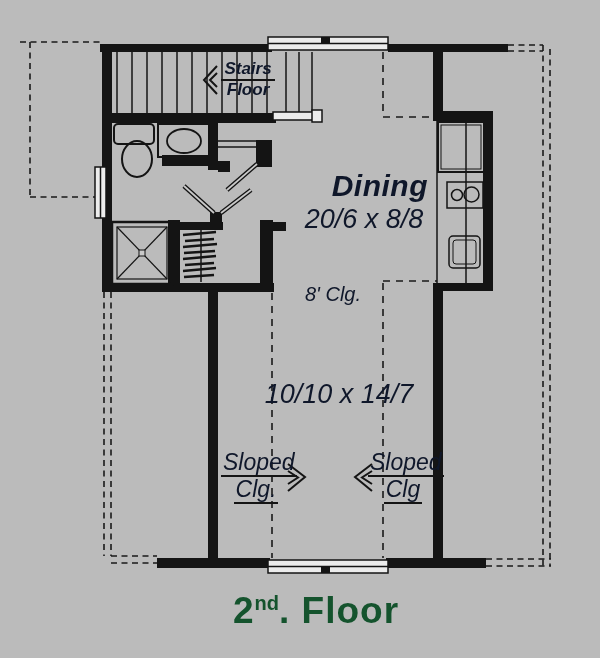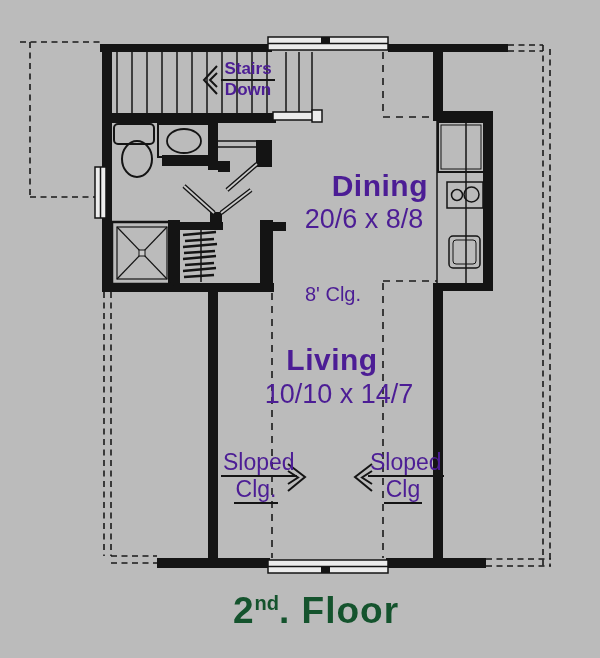--- a/index.html
+++ b/index.html
@@ -5,21 +5,21 @@
   html,body{margin:0;padding:0;}
   body{
     width:600px;height:658px;
     background:#bbbbbb;
     font-family:"Liberation Sans", sans-serif;
     position:relative;
     overflow:hidden;
   }
   #plan{position:absolute;left:0;top:0;width:600px;height:658px;}
   svg{position:absolute;left:0;top:0;}
-  .lbl{position:absolute;color:#4c1d95;text-align:center;line-height:1.05;}
+  .lbl{position:absolute;color:#0f172a;text-align:center;line-height:1.05;font-style:italic;}
   .room-name{font-size:30px;font-weight:700;letter-spacing:0.5px;}
   .room-dims{font-size:27px;font-weight:400;}
   .small-note{font-size:20px;font-weight:400;}
   .stairs-label{font-size:17px;font-weight:600;width:68px;}
   .stairs-label .u{display:inline-block;border-bottom:2px solid #141414;padding:0 3px 1px 3px;}
   .sloped{font-size:23px;font-weight:500;width:70px;}
   .sloped .u{display:inline-block;border-bottom:2px solid #141414;padding:0 2px 1px 2px;}
   .title{
     position:absolute;left:156px;top:590px;width:320px;
     text-align:center;color:#14532d;
@@ -194,29 +194,28 @@
       </g>
       <g>
         <path d="M372,464 L355,477 L372,491"></path>
         <path d="M372,471 L362,477.5 L372,484"></path>
       </g>
     </g>
   </svg>
 
   <div class="lbl stairs-label" style="left:214px;top:60px;">
     <div><span class="u">Stairs</span></div>
-    <div>Down</div>
+    <div>Floor</div>
   </div>
 
   <div class="lbl room-name" style="left:288px;top:170px;width:140px;text-align:right;">Dining</div>
   <div class="lbl room-dims" style="left:278px;top:205px;width:172px;">20/6 x 8/8</div>
 
   <div class="lbl small-note" style="left:293px;top:284px;width:80px;">8' Clg.</div>
 
-  <div class="lbl room-name" style="left:262px;top:344px;width:140px;">Living</div>
   <div class="lbl room-dims" style="left:239px;top:380px;width:200px;">10/10 x 14/7</div>
 
   <div class="lbl sloped" style="left:221px;top:450px;">
     <div><span class="u">Sloped</span></div>
     <div><span class="u">Clg.</span></div>
   </div>
   <div class="lbl sloped" style="left:368px;top:450px;">
     <div><span class="u">Sloped</span></div>
     <div><span class="u">Clg</span></div>
   </div>

